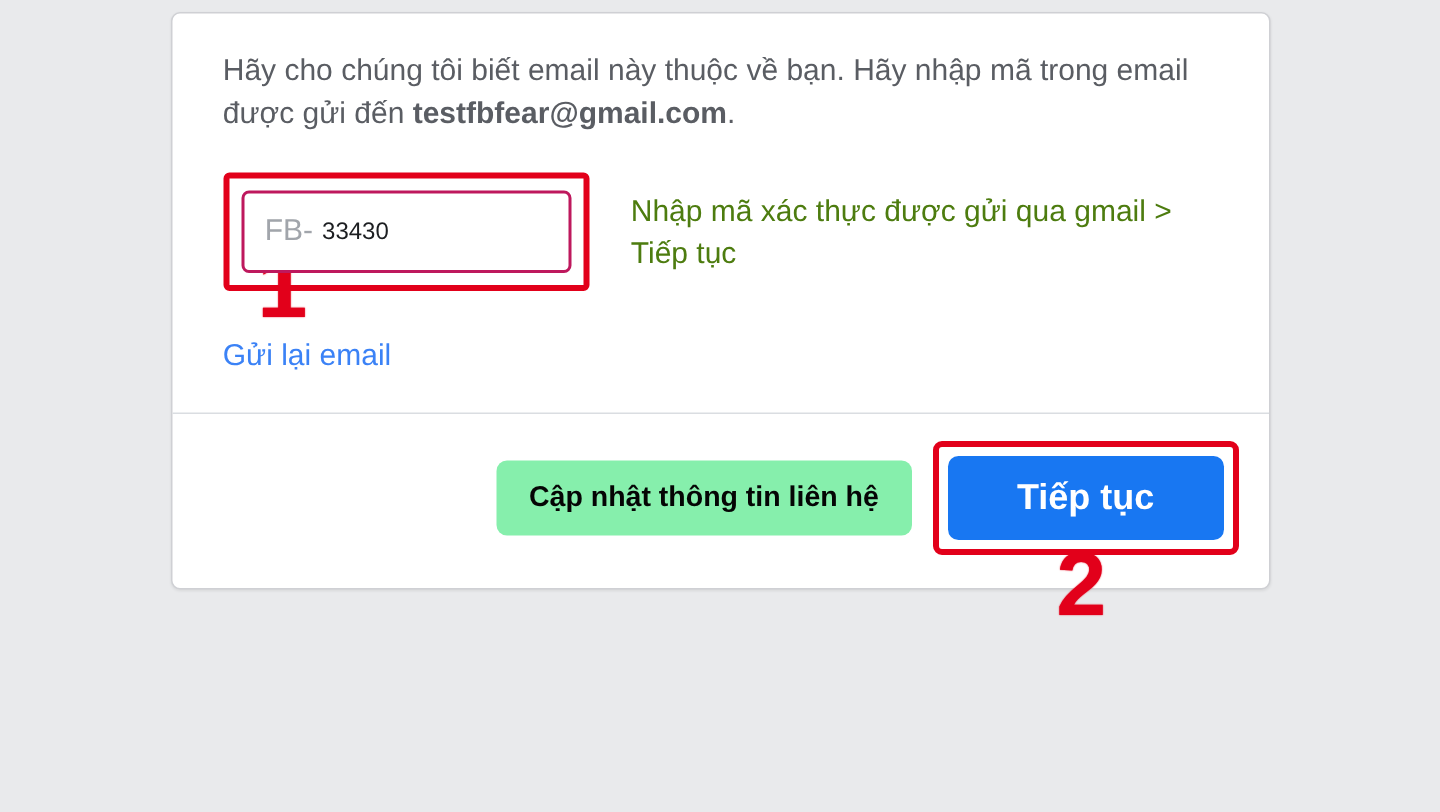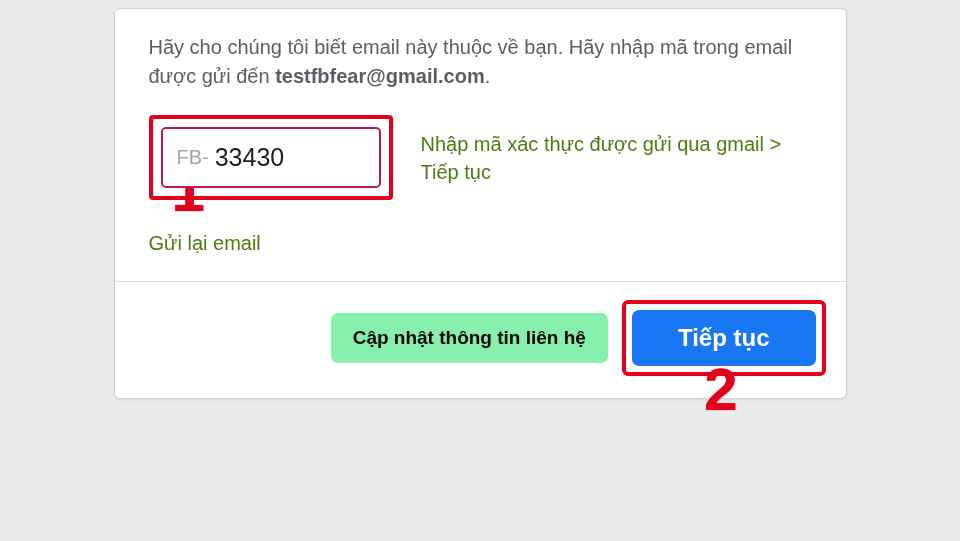--- a/index.html
+++ b/index.html
@@ -67,33 +67,33 @@
     }
     .code-prefix {
       color: #a1a5ab;
       font-size: 20px;
       margin-right: 6px;
       white-space: nowrap;
     }
     .code-input {
       border: none;
       outline: none;
-      font-size: 25px;
+      font-size: 16px;
       color: #1c1e21;
       width: 100%;
       background: transparent;
     }
     .side-note {
       font-size: 20px;
       color: #4d7c0f;
       line-height: 1.4;
       flex: 1;
     }
     .resend-link {
-      color: #4d7c0f;
+      color: #3b82f6;
       font-size: 20px;
       cursor: pointer;
       display: inline-block;
       margin-top: 4px;
       margin-bottom: 16px;
     }
     .dialog-footer {
       border-top: 1px solid #dadde1;
       padding: 18px 20px 22px 20px;
       display: flex;

